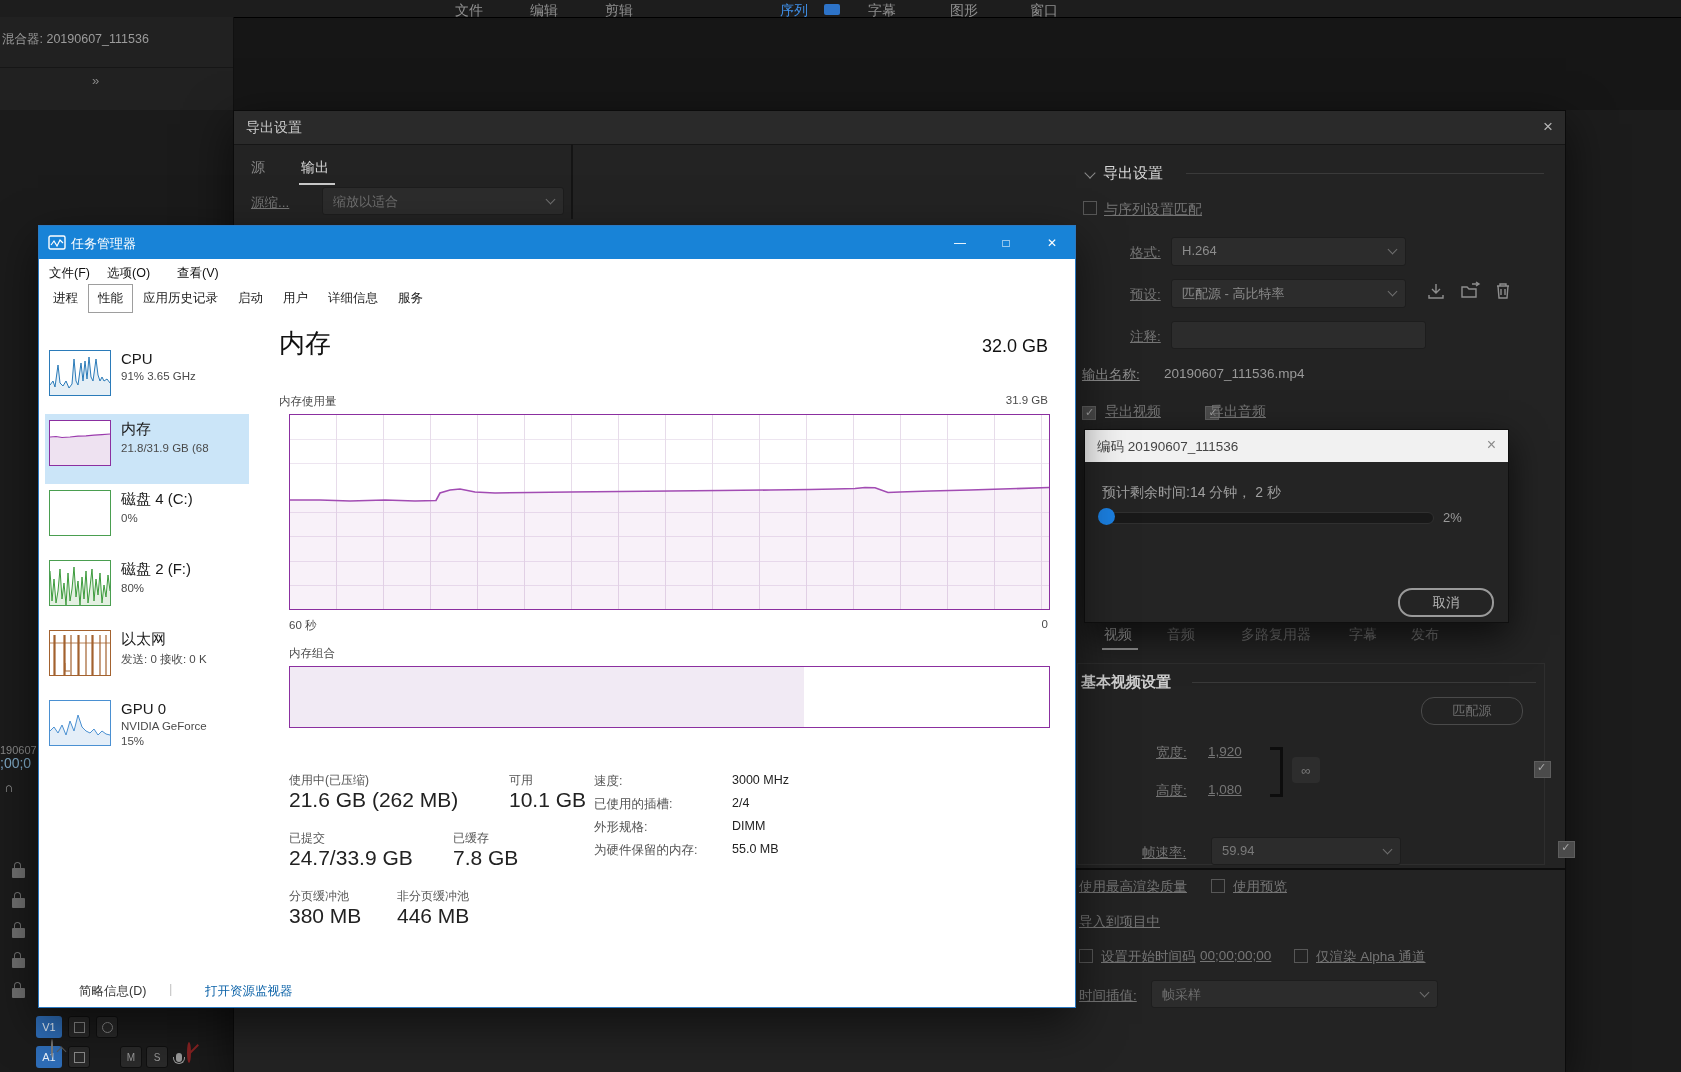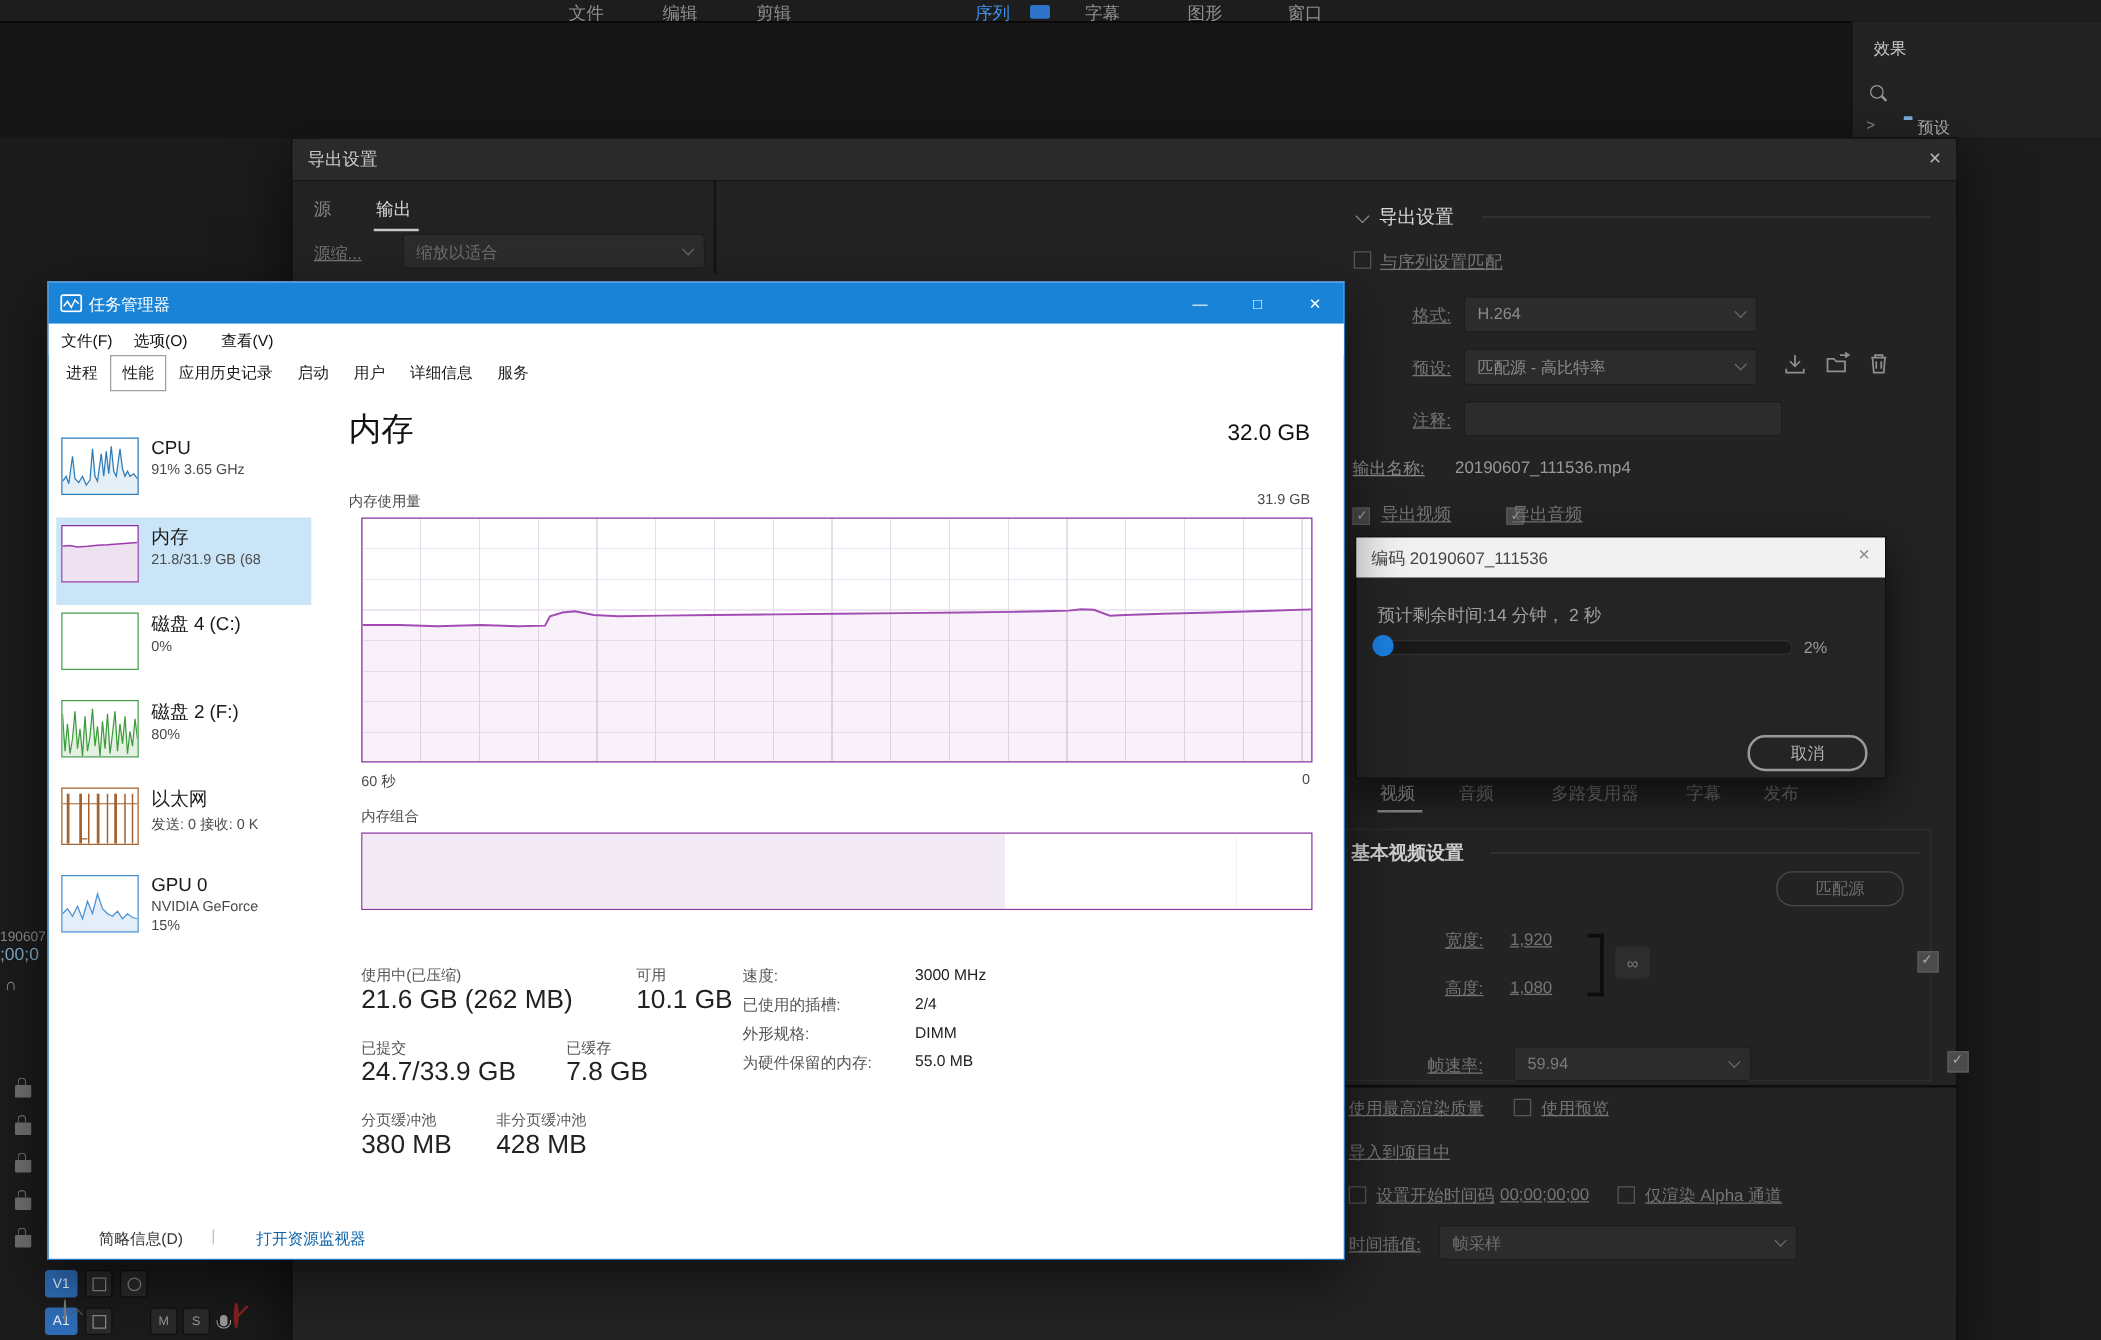--- a/index.html
+++ b/index.html
@@ -108,40 +108,38 @@
     <span class="pr-menu-item" style="left:455px">文件</span>
     <span class="pr-menu-item" style="left:530px">编辑</span>
     <span class="pr-menu-item" style="left:605px">剪辑</span>
     <span class="pr-menu-item active" style="left:780px">序列</span>
     <span class="pr-menu-box" style="left:824px"></span>
     <span class="pr-menu-item" style="left:868px">字幕</span>
     <span class="pr-menu-item" style="left:950px">图形</span>
     <span class="pr-menu-item" style="left:1030px">窗口</span>
   </div>
 
+  <div class="abs pr-panel" style="left:0;top:17px;width:233px;height:93px;border-right:1px solid #111;">
+    <span class="abs pr-label" style="left:2px;top:14px;">混合器: 20190607_111536</span>
+    <div class="abs" style="left:0;top:50px;width:233px;height:1px;background:#161616;"></div>
+    <span class="abs" style="left:92px;top:56px;color:#8a8a8a;font-size:13px;">»</span>
+  </div>
 
   <div class="abs" style="left:0;top:110px;width:233px;height:962px;background:#1b1b1b;border-right:1px solid #101010;">
     <span class="abs" style="left:0;top:634px;font-size:11px;color:#8a8a8a;">190607</span>
     <span class="abs" style="left:0;top:645px;font-size:14px;color:#7ea8c4;">;00;0</span>
     <span class="abs" style="left:4px;top:670px;font-size:13px;color:#9a9a9a;">∩</span>
     <span class="lock-ico" style="left:12px;top:758px;"></span>
     <span class="lock-ico" style="left:12px;top:788px;"></span>
     <span class="lock-ico" style="left:12px;top:818px;"></span>
     <span class="lock-ico" style="left:12px;top:848px;"></span>
     <span class="lock-ico" style="left:12px;top:878px;"></span>
   </div>
 
 
-  <div class="abs pr-panel" style="left:1481px;top:17px;width:200px;height:93px;background:#232323;border-left:1px solid #111;">
-    <span class="abs fx-title" style="left:17px;top:13px;">效果</span>
-    <span class="abs search-glass" style="left:14px;top:49px;"></span>
-    <span class="abs" style="left:11px;top:76px;color:#8a8a8a;font-size:12px;">&gt;</span>
-    <span class="abs folder-ico" style="left:30px;top:79px;"></span>
-    <span class="abs" style="left:52px;top:76px;font-size:13px;color:#b5b5b5;">预设</span>
-  </div>
   <div class="abs" style="left:1564px;top:110px;width:117px;height:962px;background:#1c1c1c;border-left:1px solid #000;"></div>
 
   <div class="abs track-btn" style="left:36px;top:1016px;">V1</div>
   <div class="abs track-ico" style="left:68px;top:1016px;">
       <span style="width:9px;height:9px;border:1.5px solid #8a8a8a;display:inline-block;"></span>
     </div>
   <div class="abs track-ico" style="left:96px;top:1016px;">
       <span style="width:9px;height:9px;border:1.5px solid #8a8a8a;border-radius:50%;display:inline-block;"></span>
     </div>
   <div class="abs track-btn" style="left:36px;top:1046px;">A1</div>
@@ -397,21 +395,21 @@
     <span class="abs stat-value" style="left:250px;top:562px;">21.6 GB (262 MB)</span>
     <span class="abs stat-label" style="left:470px;top:546px;">可用</span>
     <span class="abs stat-value" style="left:470px;top:562px;">10.1 GB</span>
     <span class="abs stat-label" style="left:250px;top:604px;">已提交</span>
     <span class="abs stat-value" style="left:250px;top:620px;">24.7/33.9 GB</span>
     <span class="abs stat-label" style="left:414px;top:604px;">已缓存</span>
     <span class="abs stat-value" style="left:414px;top:620px;">7.8 GB</span>
     <span class="abs stat-label" style="left:250px;top:662px;">分页缓冲池</span>
     <span class="abs stat-value" style="left:250px;top:678px;">380 MB</span>
     <span class="abs stat-label" style="left:358px;top:662px;">非分页缓冲池</span>
-    <span class="abs stat-value" style="left:358px;top:678px;">428 MB</span>
+    <span class="abs stat-value" style="left:358px;top:678px;">446 MB</span>
 
     <span class="abs kv-label" style="left:555px;top:547px;">速度:</span>
     <span class="abs kv-value" style="left:693px;top:547px;">3000 MHz</span>
     <span class="abs kv-label" style="left:555px;top:570px;">已使用的插槽:</span>
     <span class="abs kv-value" style="left:693px;top:570px;">2/4</span>
     <span class="abs kv-label" style="left:555px;top:593px;">外形规格:</span>
     <span class="abs kv-value" style="left:693px;top:593px;">DIMM</span>
     <span class="abs kv-label" style="left:555px;top:616px;">为硬件保留的内存:</span>
     <span class="abs kv-value" style="left:693px;top:616px;">55.0 MB</span>
 

